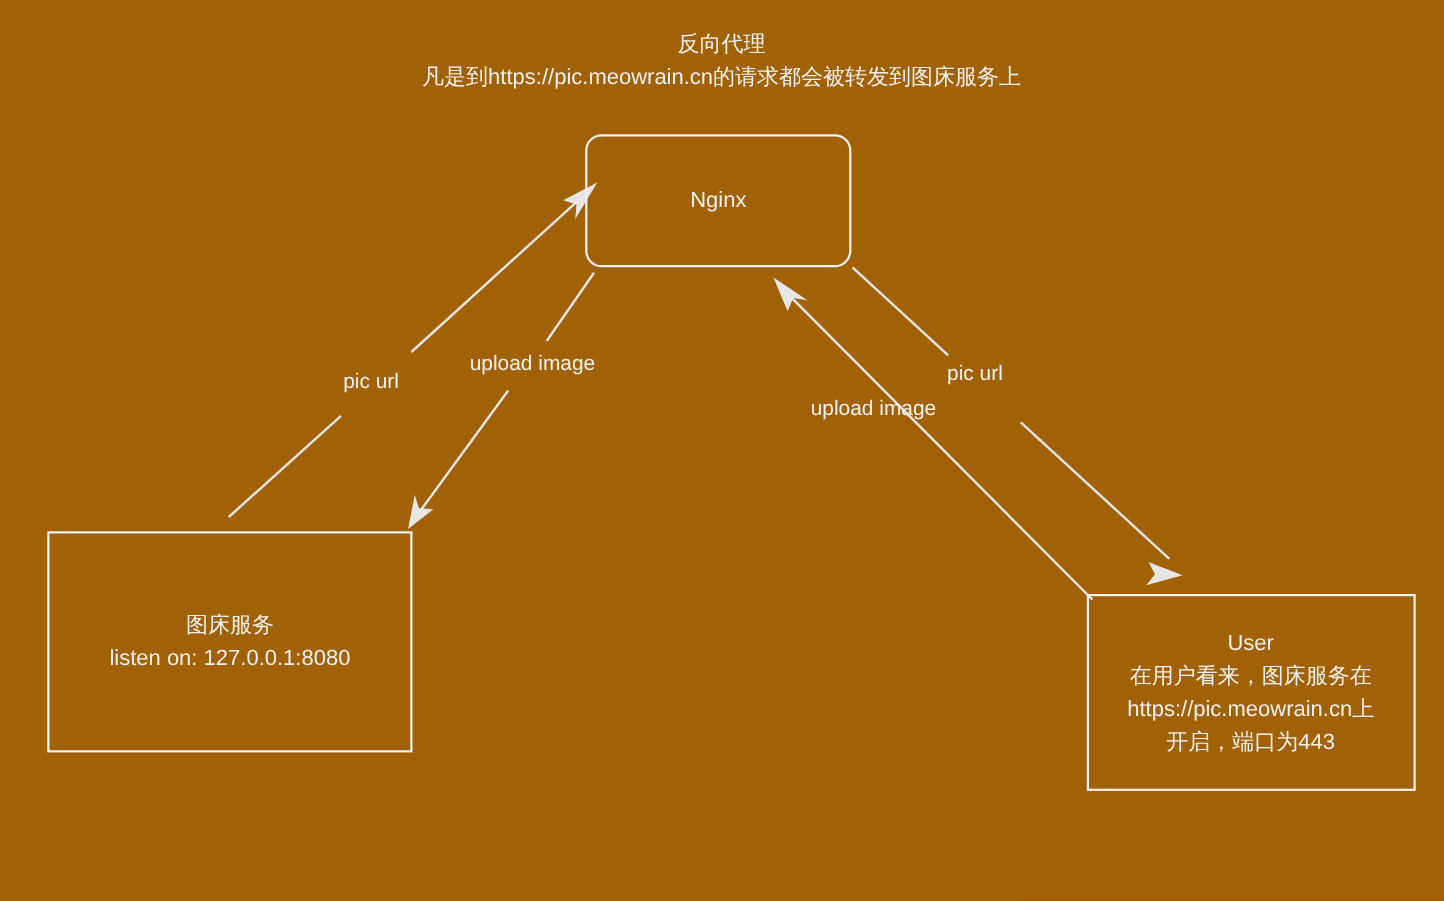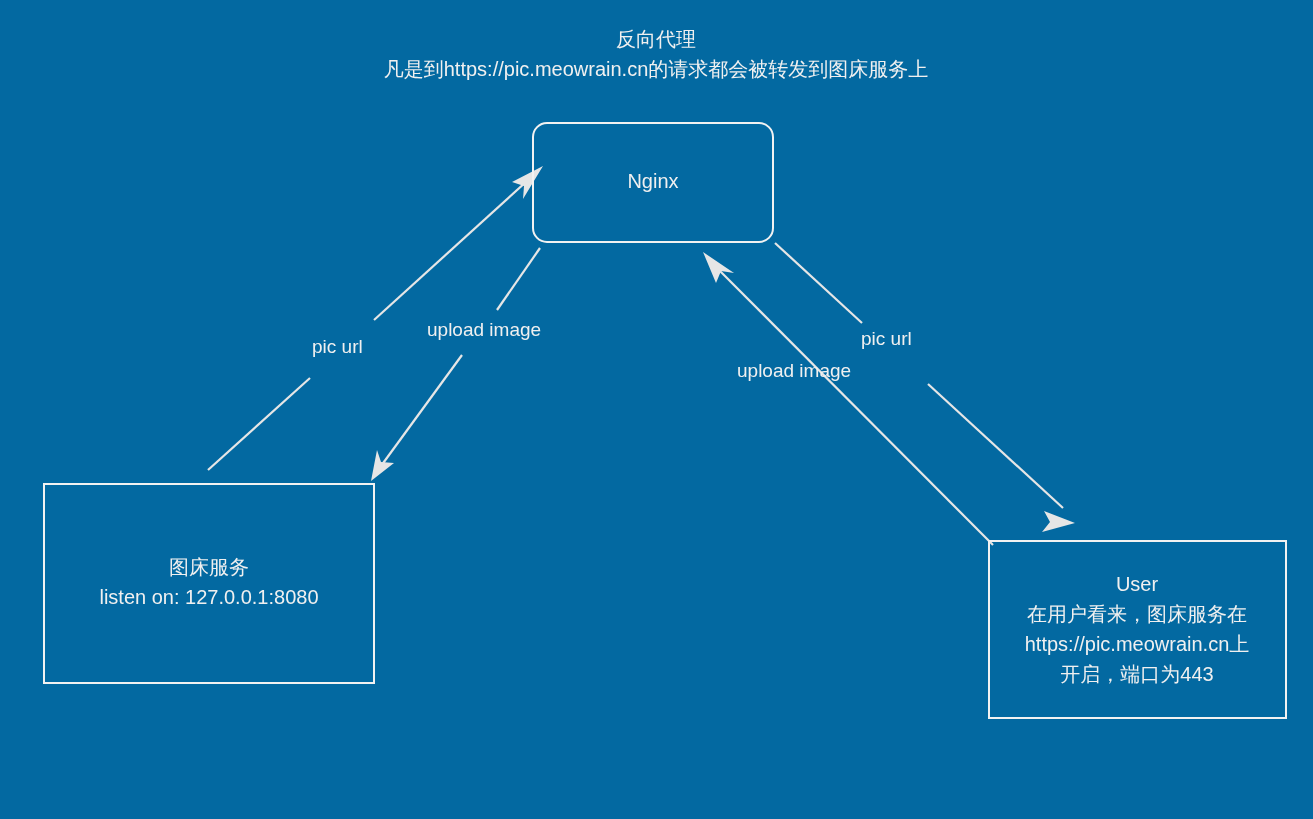--- a/index.html
+++ b/index.html
@@ -11,21 +11,21 @@
     width: 1313px;
     height: 819px;
     overflow: hidden;
     font-family: "Liberation Sans", sans-serif;
     color: #f0f0f0;
   }
   #canvas {
     position: relative;
     width: 1313px;
     height: 819px;
-    background: #0369a1;
+    background: #a16207;
   }
   svg.diagram {
     position: absolute;
     left: 0;
     top: 0;
     width: 1313px;
     height: 819px;
     display: block;
   }
   .node-box {

